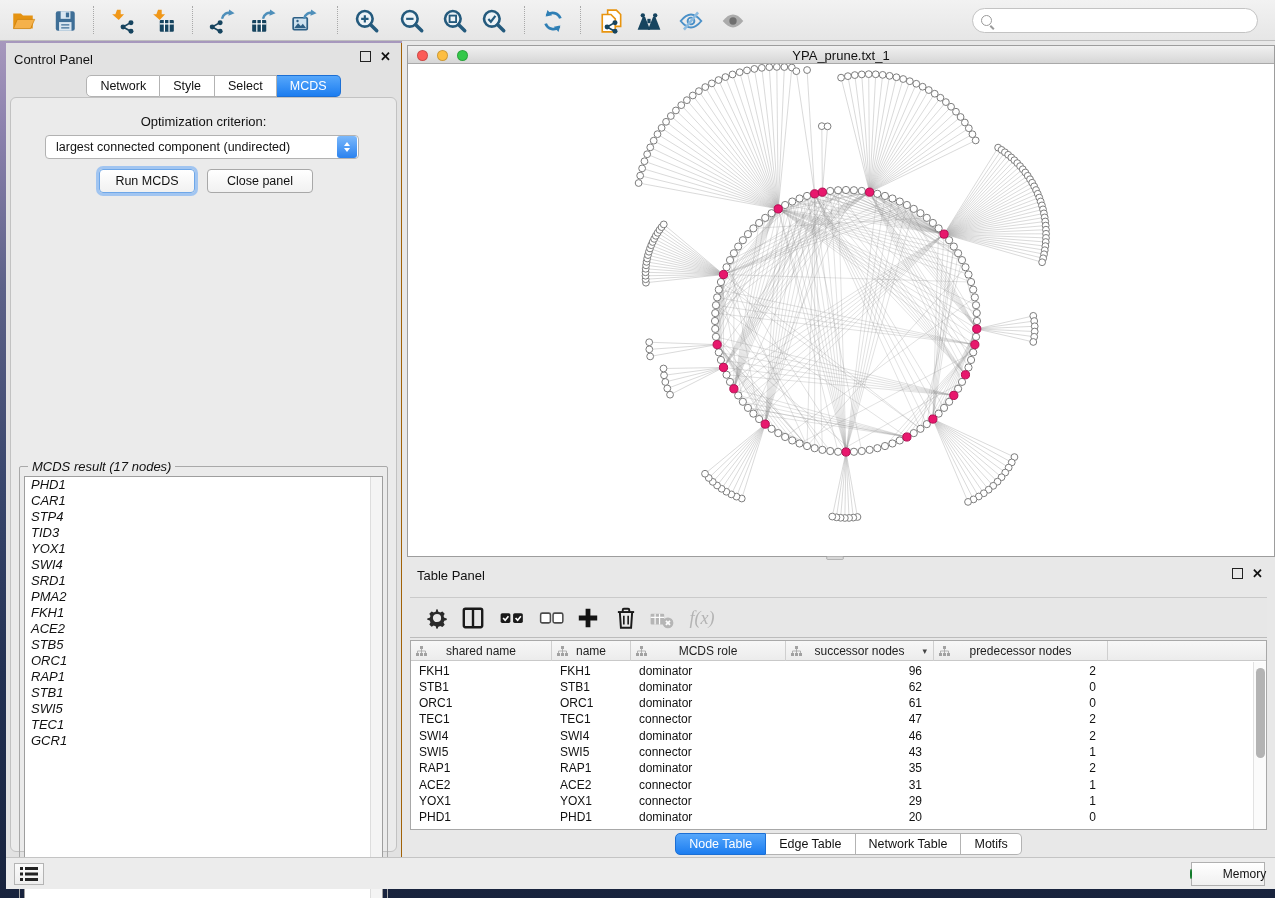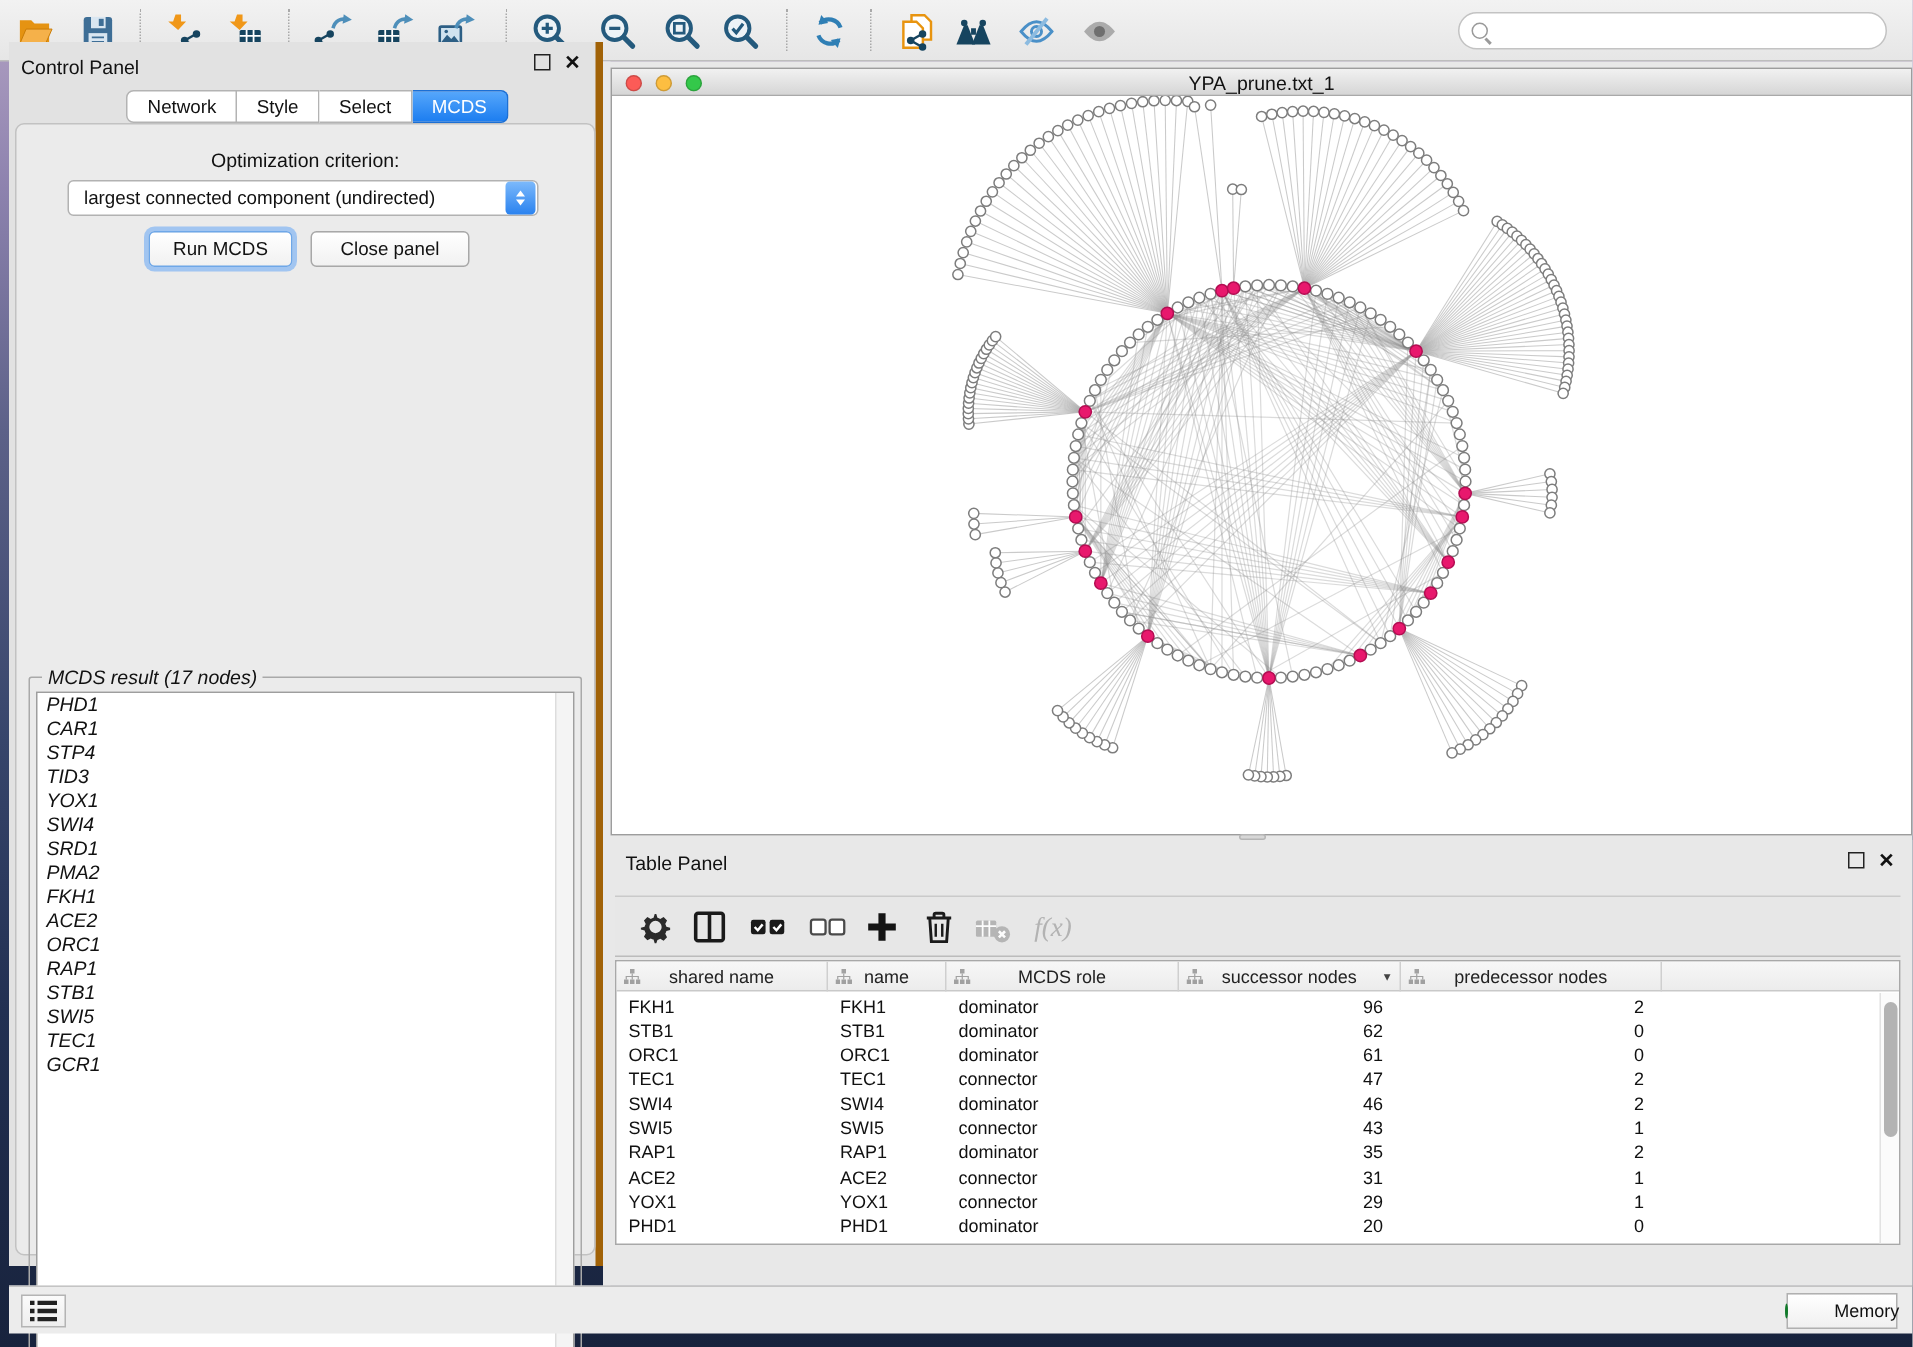--- a/index.html
+++ b/index.html
@@ -17,21 +17,21 @@
     border-bottom:1px solid #bdbdbd; }
   .tb-icon { position:absolute; top:4px; width:34px; height:34px; display:flex; align-items:center; justify-content:center; border-radius:4px; }
   .tb-sep { position:absolute; top:6px; height:28px; width:0; border-left:1px dotted #a9a9a9; }
   #search-box { position:absolute; left:972px; top:8px; width:286px; height:25px;
     background:#fff; border:1px solid #c3c3c3; border-radius:13px; display:flex; align-items:center; padding-left:8px; }
   #search-box .mag { width:11px; height:11px; border:1.6px solid #9a9a9a; border-radius:50%; position:relative; flex:0 0 auto;}
   #search-box .mag::after { content:""; position:absolute; left:9px; top:9px; width:5px; height:1.6px; background:#9a9a9a; transform:rotate(45deg); transform-origin:0 0; }
   #search-input { border:none; outline:none; background:transparent; font-size:12px; margin-left:6px; width:240px; font-family:"Liberation Sans",sans-serif;}
 
   
-  #control-panel { left:6px; top:28px; width:396px; height:816px; background:#e2e2e2; border-right:5px solid #a16207; }
+  #control-panel { left:6px; top:43px; width:396px; height:816px; background:#e2e2e2; border-right:1px solid #a16207; }
   .panel-title { font-size:13px; color:#111; }
   .win-btns { position:absolute; right:10px; top:8px; display:flex; gap:9px; align-items:center; }
   .float-glyph { width:11px; height:11px; border:1.4px solid #222; display:inline-block; }
   .close-glyph { font-size:13px; font-weight:bold; color:#111; line-height:11px; }
 
   .tab-group { display:inline-flex;padding-left:20px; }
   .tab { font-size:12.5px; padding:3px 13px 4px; background:#fff; border:1px solid #b3b3b3; border-left:none; color:#111; height:22px; display:flex; align-items:center;}
   .tab:first-child { border-left:1px solid #b3b3b3; border-radius:5px 0 0 5px; }
   .tab:last-child { border-radius:0 5px 5px 0; }
   .tab.active { background:linear-gradient(180deg,#56a7fb,#1c7df0); color:#fff; border-color:#1c6fd4; }
@@ -279,20 +279,21 @@
             <div class="item">PHD1</div>
             <div class="item">CAR1</div>
             <div class="item">STP4</div>
             <div class="item">TID3</div>
             <div class="item">YOX1</div>
             <div class="item">SWI4</div>
             <div class="item">SRD1</div>
             <div class="item">PMA2</div>
             <div class="item">FKH1</div>
             <div class="item">ACE2</div>
+            <div class="item">STB5</div>
             <div class="item">ORC1</div>
             <div class="item">RAP1</div>
             <div class="item">STB1</div>
             <div class="item">SWI5</div>
             <div class="item">TEC1</div>
             <div class="item">GCR1</div>
           </div>
         <div id="mcds-scroll"></div>
       </div>
     </div>
@@ -1172,20 +1173,28 @@
           <div class="td" style="width: 155px; text-align: left; padding: 1.5px 0px 0px 8px;">dominator</div>
           <div class="td" style="width: 148px; text-align: right; padding: 1.5px 12px 0px 0px;">20</div>
           <div class="td" style="width: 174px; text-align: right; padding: 1.5px 12px 0px 0px;">0</div>
         </div>
       </div>
     <div id="tbl-scroll">
       <div id="tbl-thumb"></div>
     </div>
   </div>
 
+  <div id="tp-tabs">
+    <span class="tab-group" id="tp-tabgroup">
+        <span class="tab active">Node Table</span>
+        <span class="tab">Edge Table</span>
+        <span class="tab">Network Table</span>
+        <span class="tab">Motifs</span>
+      </span>
+  </div>
 </div>
 
 <div id="status-bar" class="abs">
   <div id="list-btn">
     <svg width="18" height="14" viewBox="0 0 18 14">
       <g fill="#222">
           <rect x="0" y="0" width="3" height="3"></rect>
           <rect x="5" y="0" width="13" height="3"></rect>
       <rect x="0" y="5.5" width="3" height="3"></rect>
           <rect x="5" y="5.5" width="13" height="3"></rect>

